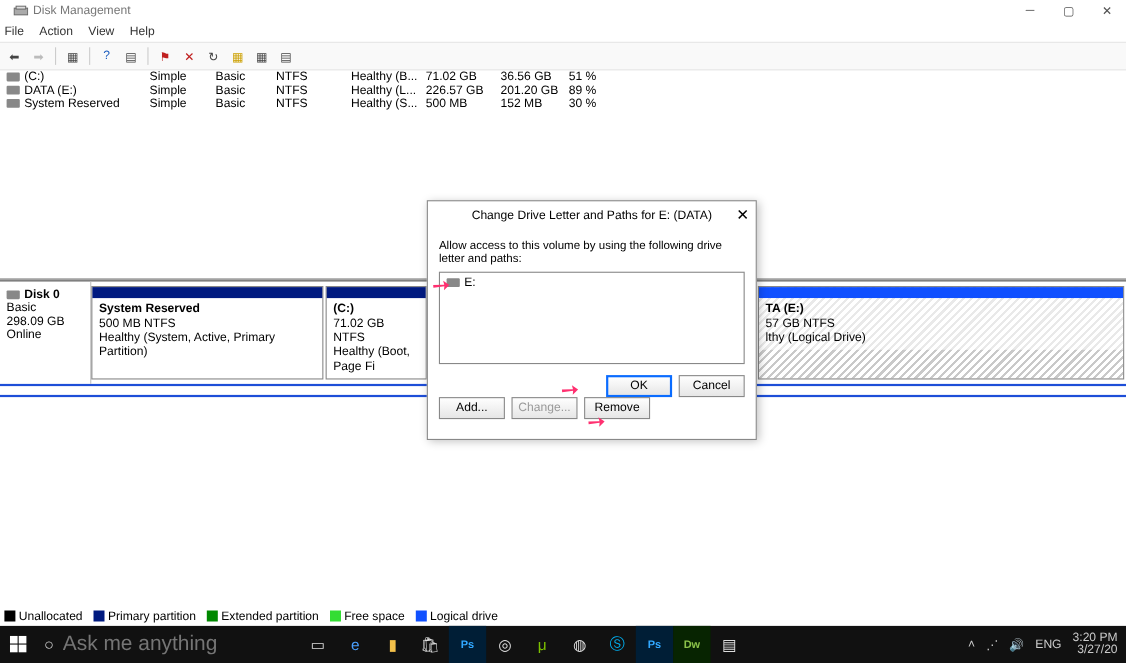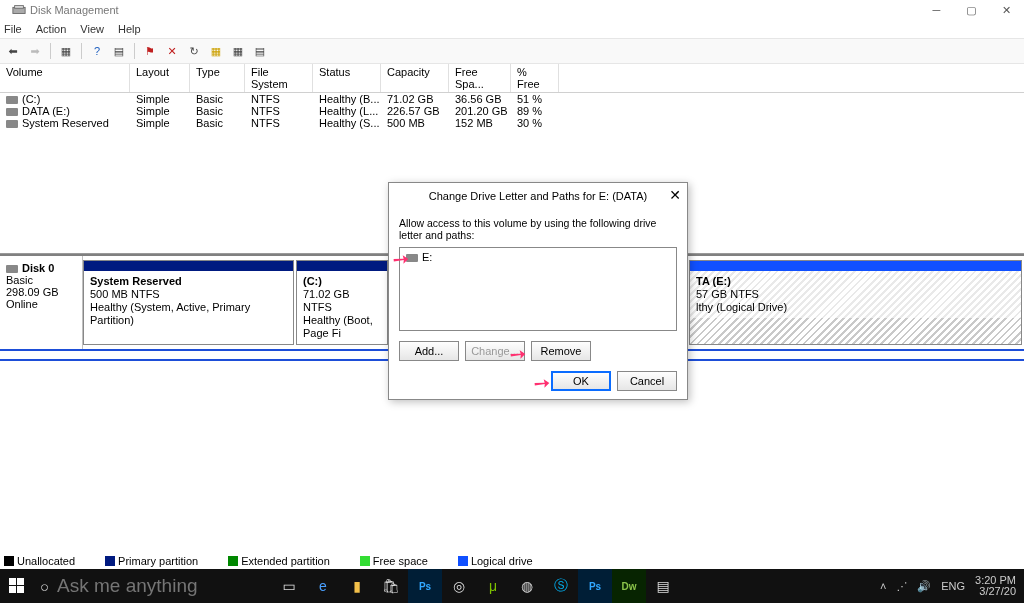--- a/index.html
+++ b/index.html
@@ -31,21 +31,21 @@
 .disk-info { width: 83px; border-right: 1px solid #c0c0c0; padding: 6px 6px; font-size: 10px; }
 .disk-info b { font-size: 11px; }
 .disk-graphic { flex: 1; display: flex; padding: 4px 0; }
 .part { border: 1px solid #888; margin-right: 2px; position: relative; }
 .part-top { height: 10px; }
 .part-body { padding: 4px 6px; font-size: 10px; line-height: 13px; }
 .part-body b { font-size: 11px; }
 .p-navy .part-top { background: #001a80; }
 .p-blue .part-top { background: #1050ff; }
 .hatched { background-image: repeating-linear-gradient(135deg,#ffffff 0 3px,#c9c9c9 3px 5px); }
-.legend { position: absolute; bottom: 36px; left: 4px; display: flex; gap: 30px; font-size: 10px; align-items: flex-end; }
+.legend { position: absolute; bottom: 36px; left: 4px; display: flex; gap: 10px; font-size: 10px; align-items: flex-end; }
 .legend span.box { display: inline-block; width: 10px; height: 10px; margin-right: 3px; position: relative; top: 1px; }
 .taskbar { position: absolute; bottom: 0; left: 0; right: 0; height: 34px; background: #111; display: flex; align-items: center; color: #ccc; }
 .taskbar .start { width: 34px; display: flex; align-items: center; justify-content: center; }
 .taskbar .search { flex: 0 0 230px; display: flex; align-items: center; height: 34px; }
 .taskbar .search input { background: transparent; border: none; color: #888; font-size: 19px; width: 180px; }
 .taskbar .apps { display: flex; gap: 0; flex: 1; align-items: center; padding-left: 8px; }
 .taskbar .apps div { width: 34px; height: 34px; display: flex; align-items: center; justify-content: center; color: #ddd; font-size: 14px; }
 .tray { display: flex; align-items: center; gap: 10px; padding: 0 8px; font-size: 10px; }
 .tray .clock { text-align: right; line-height: 11px; }
 
@@ -93,30 +93,20 @@
   <div class="sep"></div>
   <div class="tool-btn" style="color:#c02020">⚑</div>
   <div class="tool-btn" style="color:#c02020">✕</div>
   <div class="tool-btn">↻</div>
   <div class="tool-btn" style="color:#cca000">▦</div>
   <div class="tool-btn">▦</div>
   <div class="tool-btn">▤</div>
 </div>
 
 <div class="upper-list">
-  <div class="list-header">
-    <div class="c-vol">Volume</div>
-    <div class="c-lay">Layout</div>
-    <div class="c-typ">Type</div>
-    <div class="c-fs">File System</div>
-    <div class="c-st">Status</div>
-    <div class="c-cap">Capacity</div>
-    <div class="c-fre">Free Spa...</div>
-    <div class="c-pct">% Free</div>
-  </div>
   <div id="vol-rows">
       <div class="list-row">
         <div class="c-vol"><span class="drive-icon"></span>(C:)</div>
         <div class="c-lay">Simple</div>
         <div class="c-typ">Basic</div>
         <div class="c-fs">NTFS</div>
         <div class="c-st">Healthy (B...</div>
         <div class="c-cap">71.02 GB</div>
         <div class="c-fre">36.56 GB</div>
         <div class="c-pct">51 %</div>
@@ -184,28 +174,28 @@
 <div class="dialog">
   <div class="dialog-title">
     <span>Change Drive Letter and Paths for E: (DATA)</span>
     <span class="dialog-close">✕</span>
   </div>
   <div class="dialog-body">
     <div style="font-size:10.5px">Allow access to this volume by using the following drive letter and paths:</div>
     <div class="dialog-list">
       <span class="drive-icon"></span><span>E:</span>
     </div>
+    <div style="display:flex;gap:6px;justify-content:flex-end">
+      <span class="btn primary">OK</span>
+      <span class="btn">Cancel</span>
+    </div>
     <div style="display:flex;gap:6px;margin-bottom:10px">
       <span class="btn">Add...</span>
       <span class="btn disabled">Change...</span>
       <span class="btn">Remove</span>
-    </div>
-    <div style="display:flex;gap:6px;justify-content:flex-end">
-      <span class="btn primary">OK</span>
-      <span class="btn">Cancel</span>
     </div>
   </div>
 </div>
 
 <div class="arrow" style="left:393px;top:247px;transform:rotate(40deg)">➚</div>
 <div class="arrow" style="left:510px;top:342px;transform:rotate(40deg)">➚</div>
 <div class="arrow" style="left:534px;top:371px;transform:rotate(40deg)">➚</div>
 
 <div class="taskbar">
   <div class="start">

